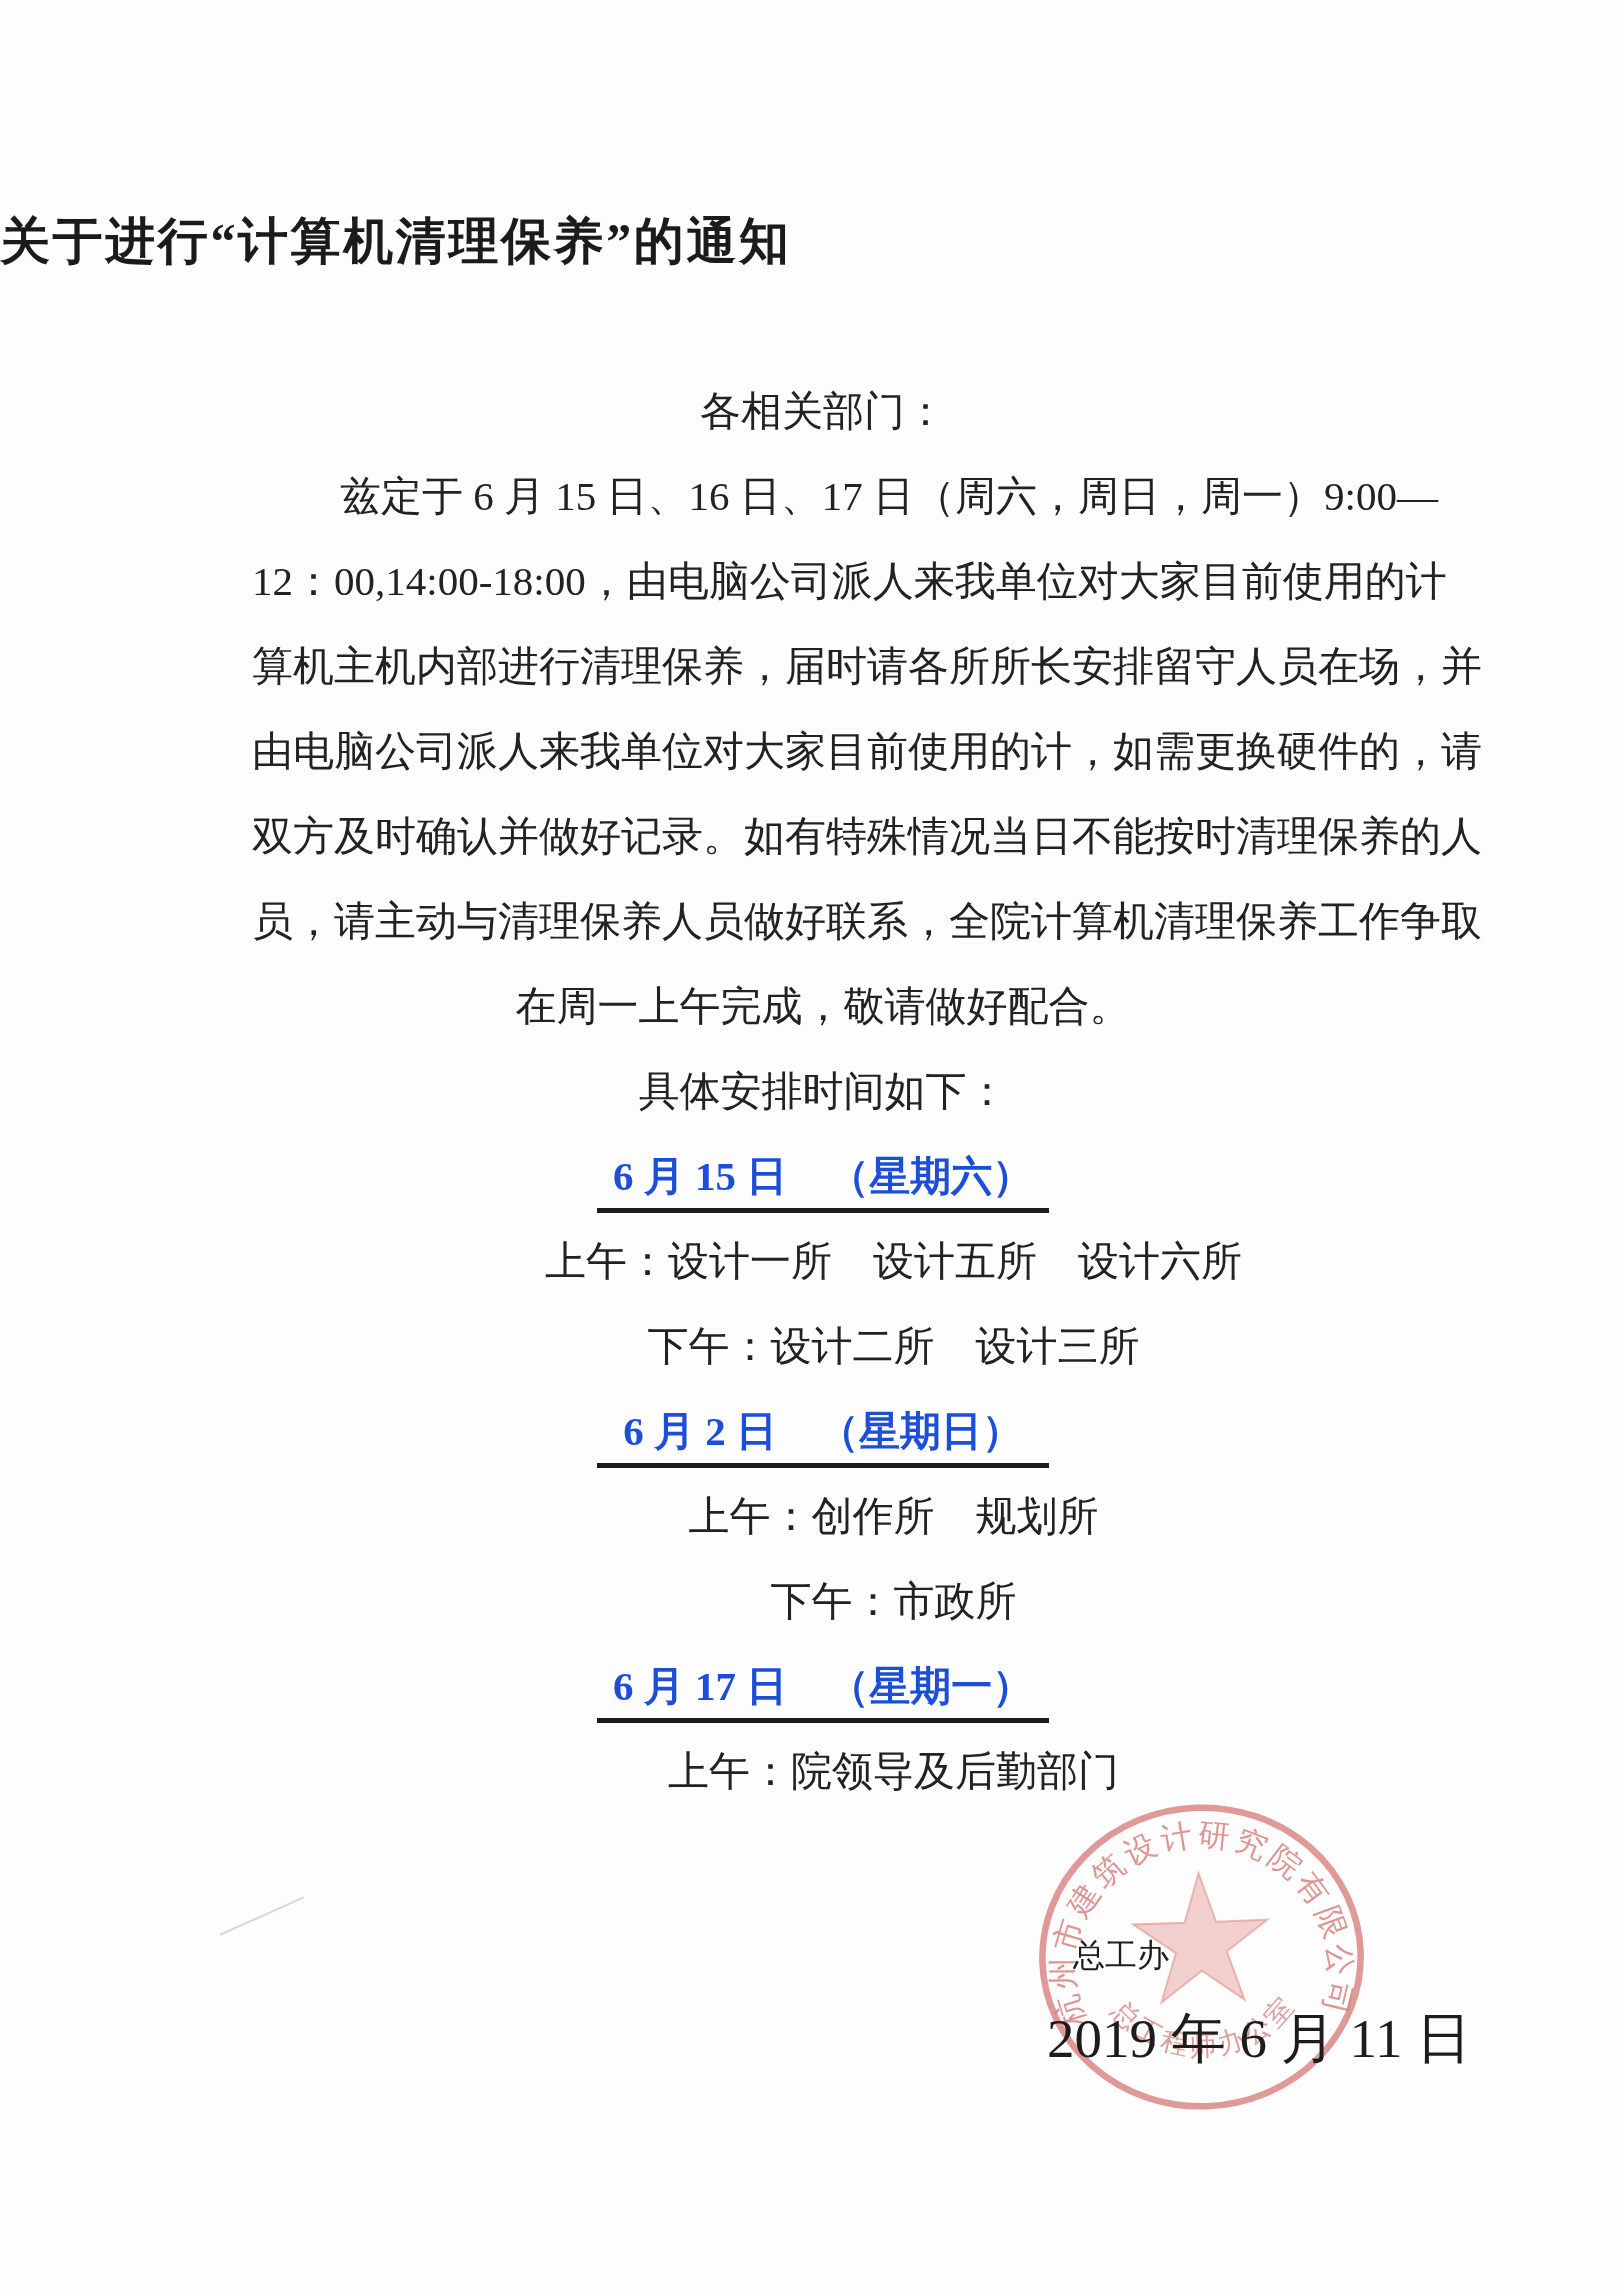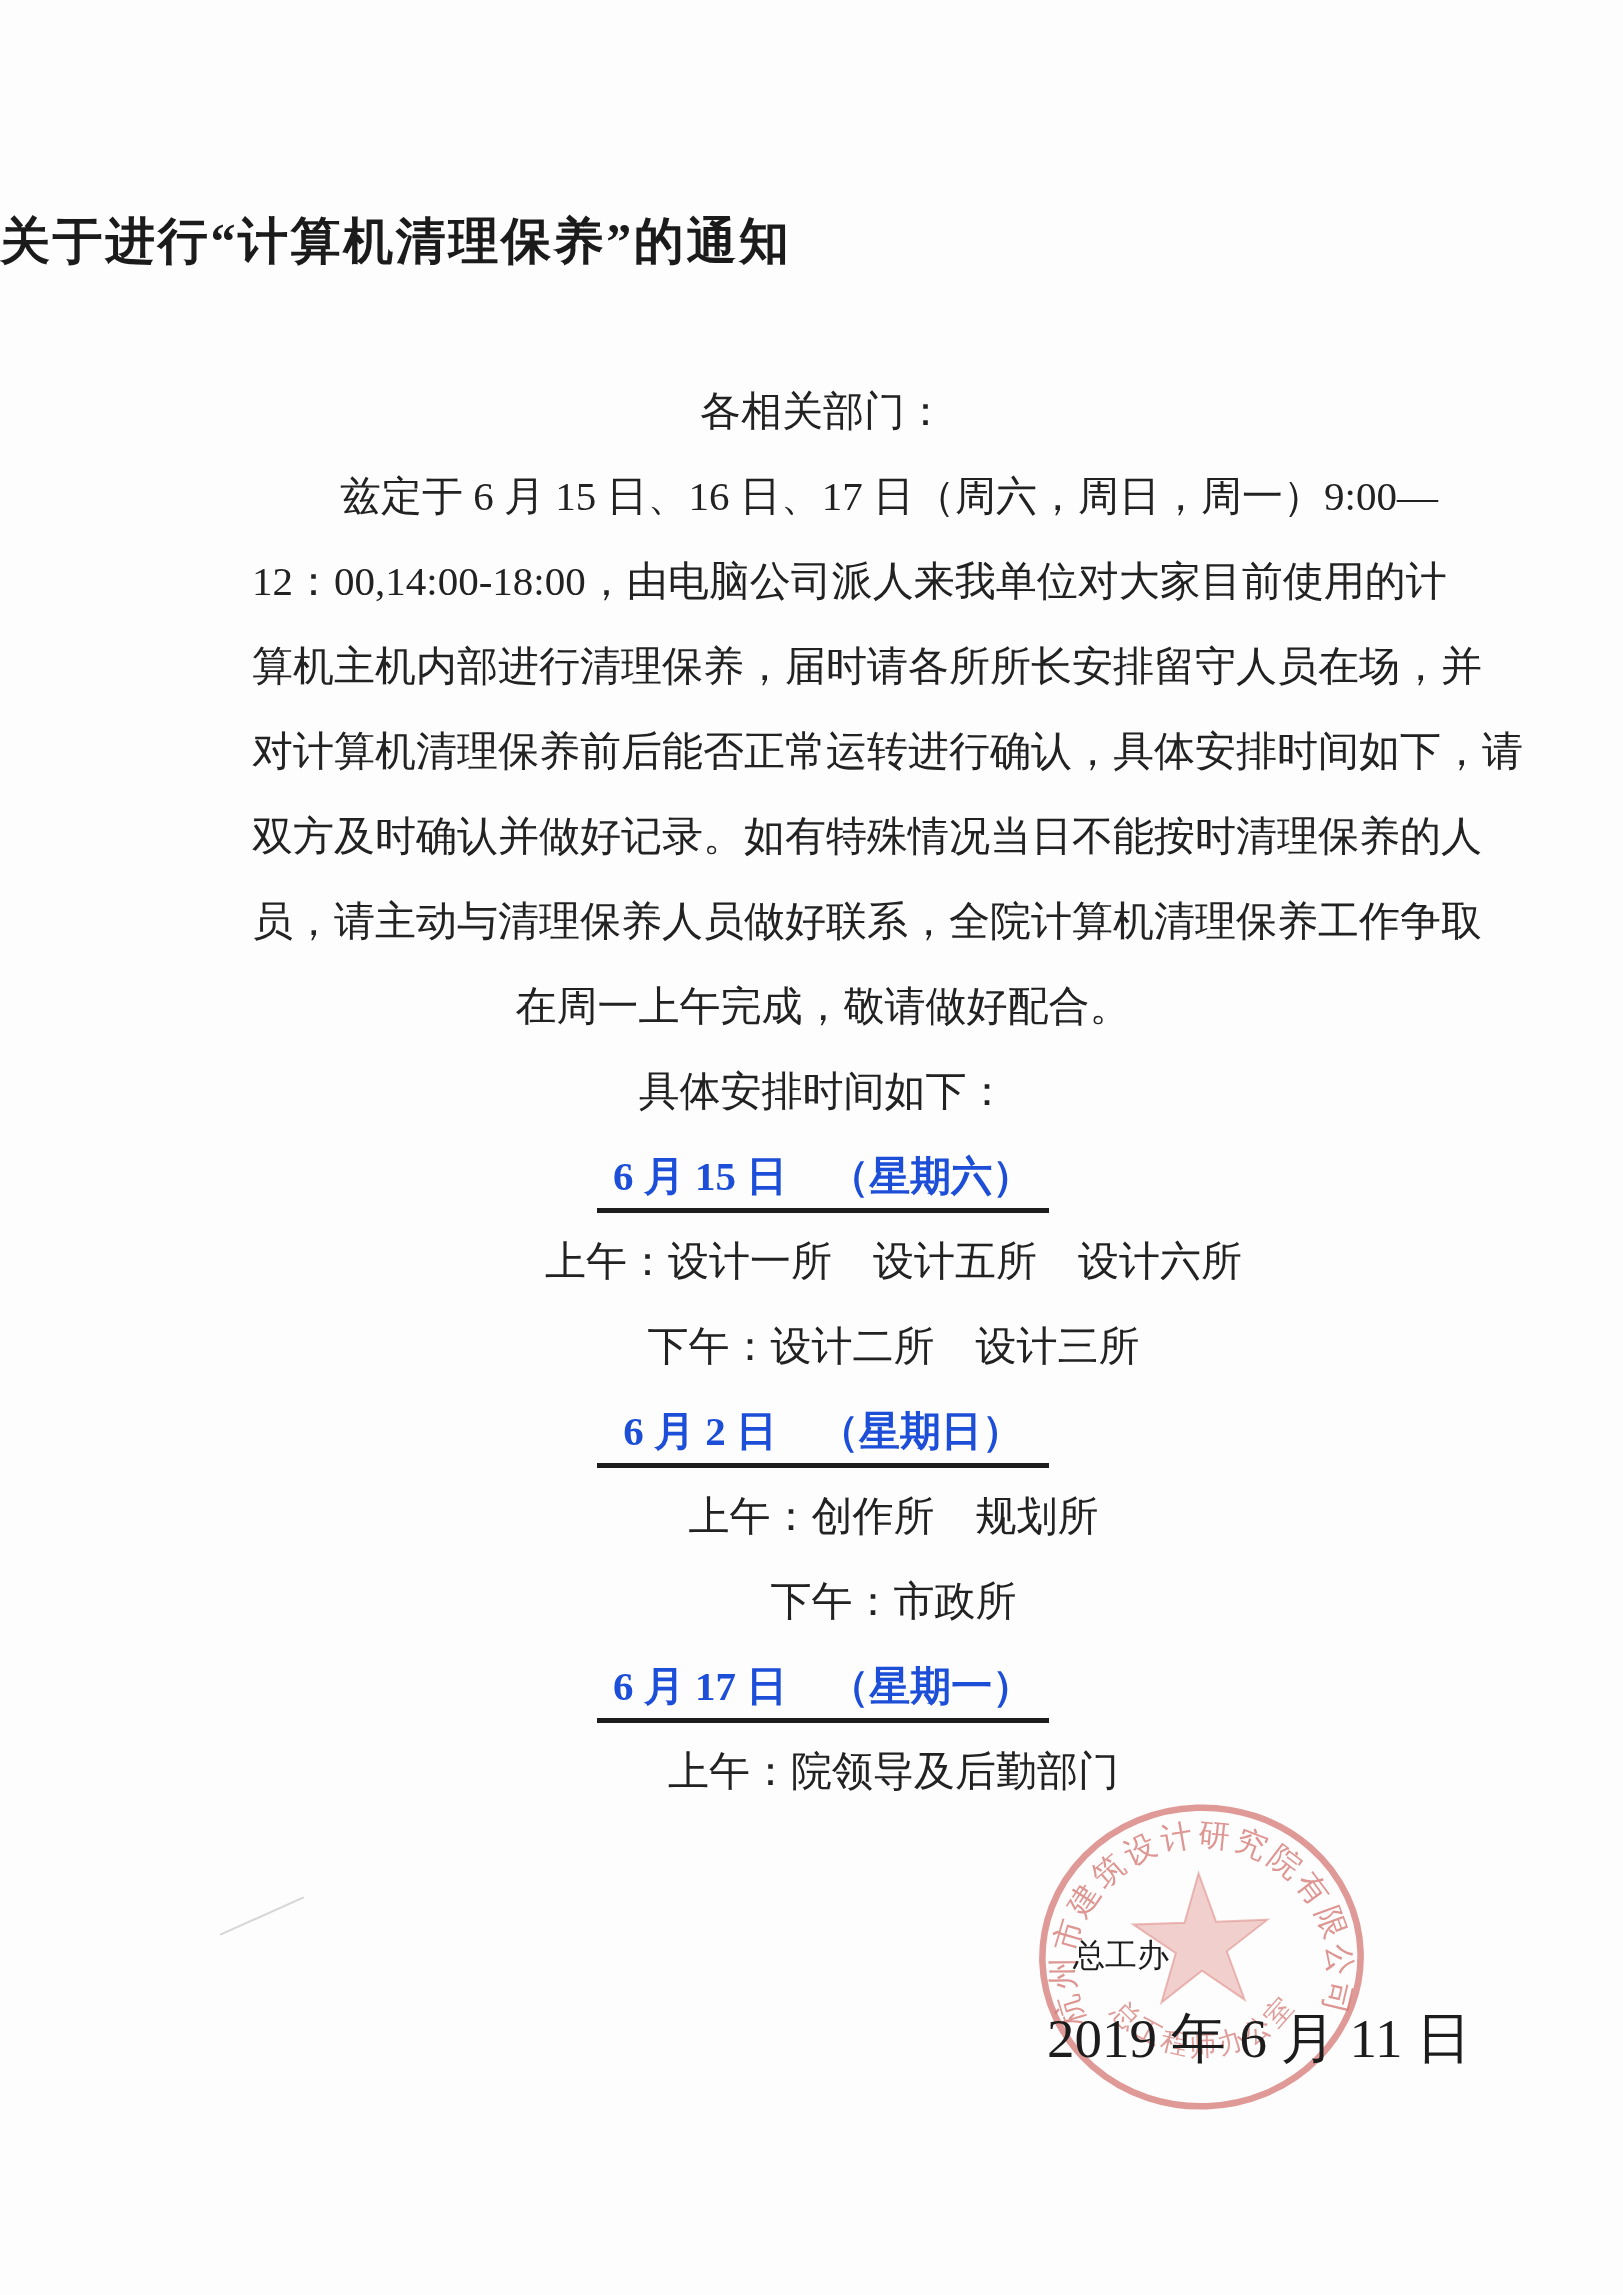--- a/index.html
+++ b/index.html
@@ -70,21 +70,21 @@
 
 <div class="page">
 
   <div class="title">关于进行“计算机清理保养”的通知</div>
 
   <div class="content">
     <div class="line">各相关部门：</div>
     <div class="line indent">兹定于 6 月 15 日、16 日、17 日（周六，周日，周一）9:00—</div>
     <div class="line">12：00,14:00-18:00，由电脑公司派人来我单位对大家目前使用的计</div>
     <div class="line">算机主机内部进行清理保养，届时请各所所长安排留守人员在场，并</div>
-    <div class="line">对计算机清理保养前后能否正常运转进行确认，具体安排时间如下，请</div>
+    <div class="line">由电脑公司派人来我单位对大家目前使用的计，如需更换硬件的，请</div>
     <div class="line">双方及时确认并做好记录。如有特殊情况当日不能按时清理保养的人</div>
     <div class="line">员，请主动与清理保养人员做好联系，全院计算机清理保养工作争取</div>
     <div class="line">在周一上午完成，敬请做好配合。</div>
     <div class="line">具体安排时间如下：</div>
 
     <div class="line heading-line">
       <span class="heading-underline">6 月 15 日　（星期六）</span>
     </div>
     <div class="line sched">上午：设计一所　设计五所　设计六所</div>
     <div class="line sched">下午：设计二所　设计三所</div>

